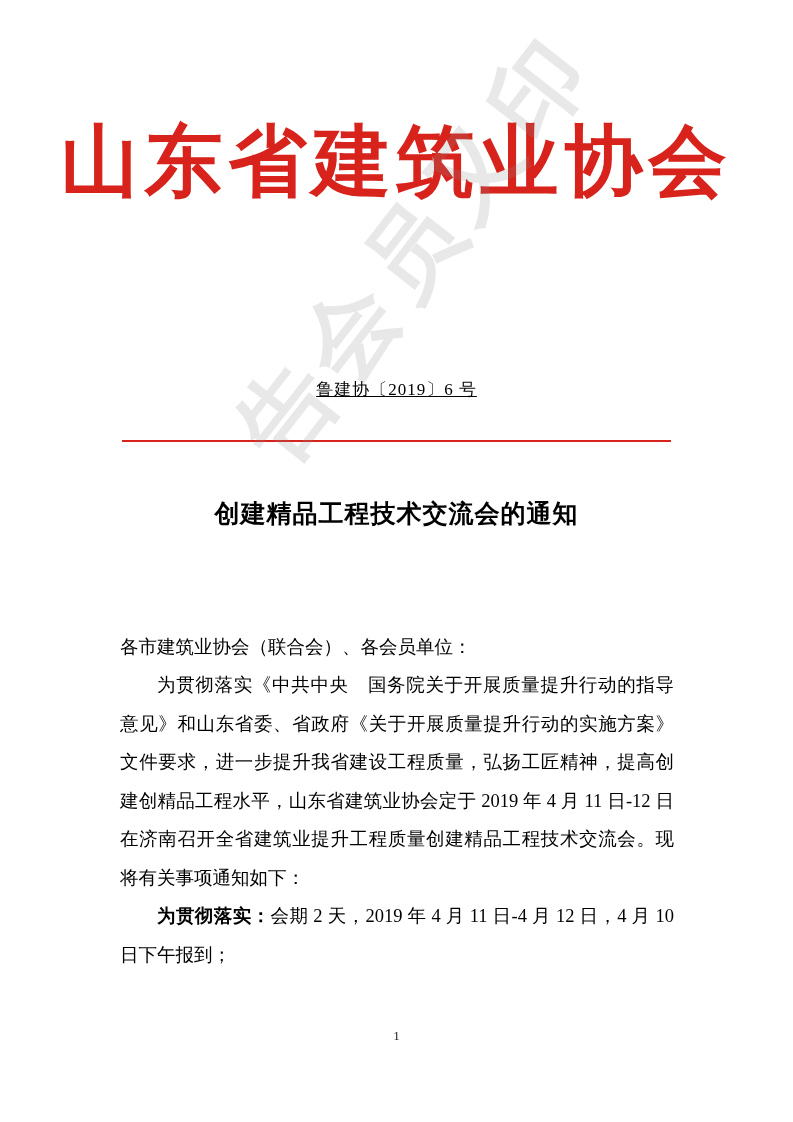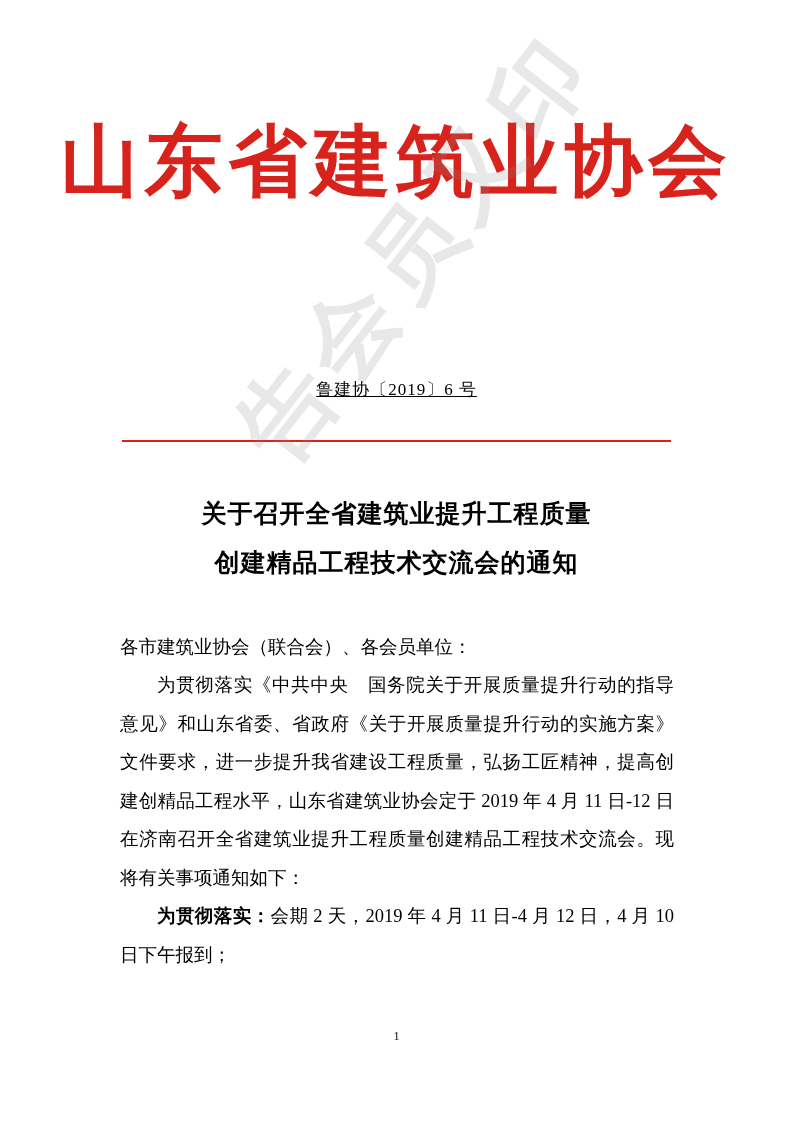--- a/index.html
+++ b/index.html
@@ -123,21 +123,20 @@
 
 <div class="page">
 
   <div class="masthead">山东省建筑业协会</div>
 
   <div class="doc-number">鲁建协〔2019〕6 号</div>
 
   <div class="red-rule"></div>
 
   <div class="doc-title">
-    <div>关于召开全省建筑业提升工程质量</div>
     <div>创建精品工程技术交流会的通知</div>
   </div>
 
   <div class="body-block">
     <p>各市建筑业协会（联合会）、各会员单位：</p>
     <p class="indent2">为贯彻落实《中共中央　国务院关于开展质量提升行动的指导意见》和山东省委、省政府《关于开展质量提升行动的实施方案》文件要求，进一步提升我省建设工程质量，弘扬工匠精神，提高创建创精品工程水平，山东省建筑业协会定于 2019 年 4 月 11 日-12 日在济南召开全省建筑业提升工程质量创建精品工程技术交流会。现将有关事项通知如下：</p>
     <p class="indent2"><span class="bold">为贯彻落实：</span><span>会期 2 天，2019 年 4 月 11 日-4 月 12 日，4 月 10 日下午报到；</span></p>
   </div>
 
   <div class="watermark">告会员又印</div>

